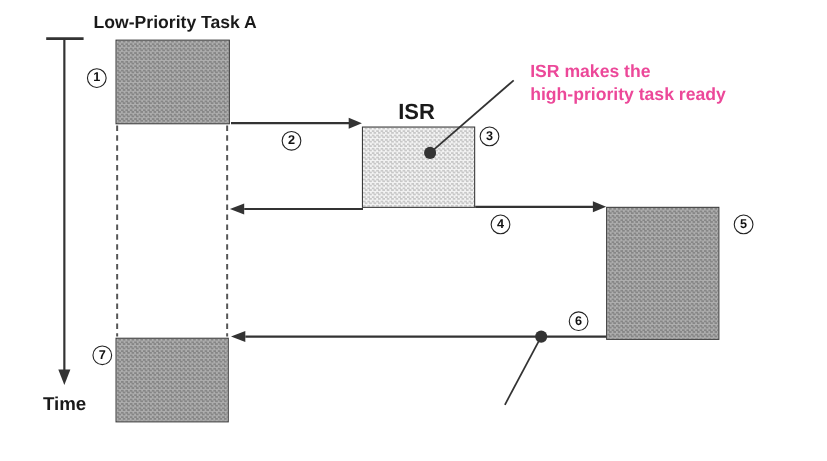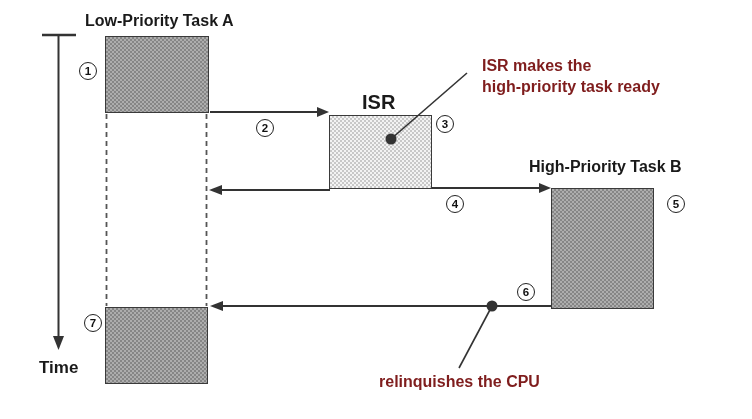--- a/index.html
+++ b/index.html
@@ -12,21 +12,21 @@
   }
   .label {
     position: absolute;
     font-weight: bold;
     color: #1a1a1a;
     white-space: nowrap;
   }
   .annotation {
     position: absolute;
     font-weight: bold;
-    color: #7f1d1d;
+    color: #ec4899;
     font-size: 16px;
     line-height: 21px;
     white-space: nowrap;
   }
   .task-box {
     position: absolute;
     box-sizing: border-box;
     border: 1px solid var(--border, #3a3a3a);
     background:
       conic-gradient(var(--task-texture, #868686) 25%, var(--task-fill, #adadad) 0 50%,
@@ -56,21 +56,20 @@
   .ln   { stroke: var(--line, #333333); fill: none; }
   .dash { stroke: var(--dash, #555555); fill: none; }
   .solid-shape { fill: var(--line, #333333); stroke: none; }
 </style>
 </head>
 <body>
 
 <div class="canvas">
 
   <div class="label" style="left:85px; top:12px; font-size:16px;">Low-Priority Task A</div>
-  <div class="label" style="left:529px; top:158px; font-size:16px;">High-Priority Task B</div>
   <div class="label" style="left:362px; top:91px; font-size:20px;">ISR</div>
   <div class="label" style="left:39px; top:358px; font-size:17px;text-align:center;">Time</div>
 
   <div class="task-box" style="left:105px; top:36px;  width:104px; height:77px;"></div>
   <div class="task-box" style="left:105px; top:307px; width:103px; height:77px;"></div>
   <div class="isr-box" style="left:329px; top:115px; width:103px; height:74px;"></div>
   <div class="task-box" style="left:551px; top:188px; width:103px; height:121px;"></div>
 
   <div class="marker" style="left:79px;  top:62px;">1</div>
   <div class="marker" style="left:256px; top:119px;">2</div>
@@ -78,21 +77,20 @@
   <div class="marker" style="left:446px; top:195px;">4</div>
   <div class="marker" style="left:667px; top:195px;">5</div>
   <div class="marker" style="left:517px; top:283px;">6</div>
   <div class="marker" style="left:84px;  top:314px;">7</div>
 
   <div class="annotation" style="left:482px; top:55px;">
     <div>ISR makes the</div>
     <div>high-priority task ready</div>
   </div>
   <div class="annotation" style="left:379px; top:371px;">
-    <div>relinquishes the CPU</div>
   </div>
 
   <svg class="lines" width="752" height="419" viewBox="0 0 752 419">
 
     <line class="ln" x1="42" y1="35" x2="76" y2="35" stroke-width="2.5"></line>
     <line class="ln" x1="58.5" y1="35" x2="58.5" y2="338" stroke-width="2"></line>
     <polygon class="solid-shape" points="58.5,350 53,336 64,336"></polygon>
 
     <line class="dash" x1="106.5" y1="114" x2="106.5" y2="306" stroke-width="1.8" stroke-dasharray="5,4"></line>
     <line class="dash" x1="206.5" y1="114" x2="206.5" y2="306" stroke-width="1.8" stroke-dasharray="5,4"></line>

